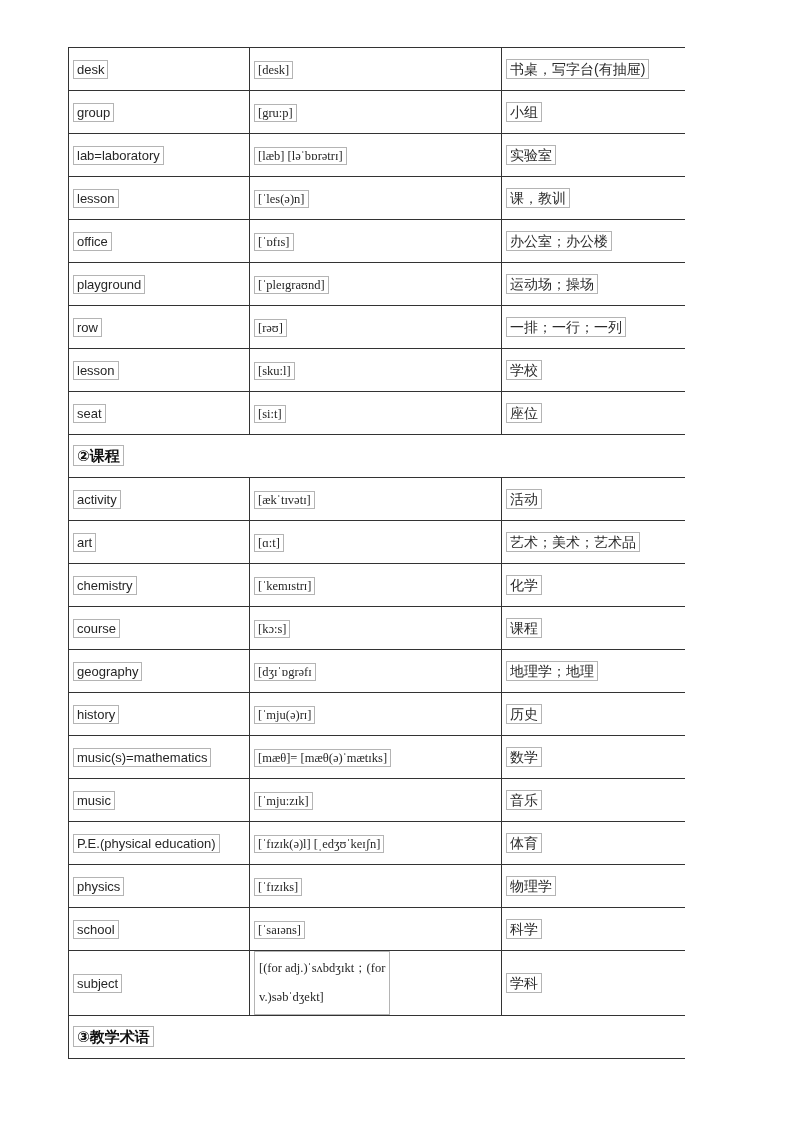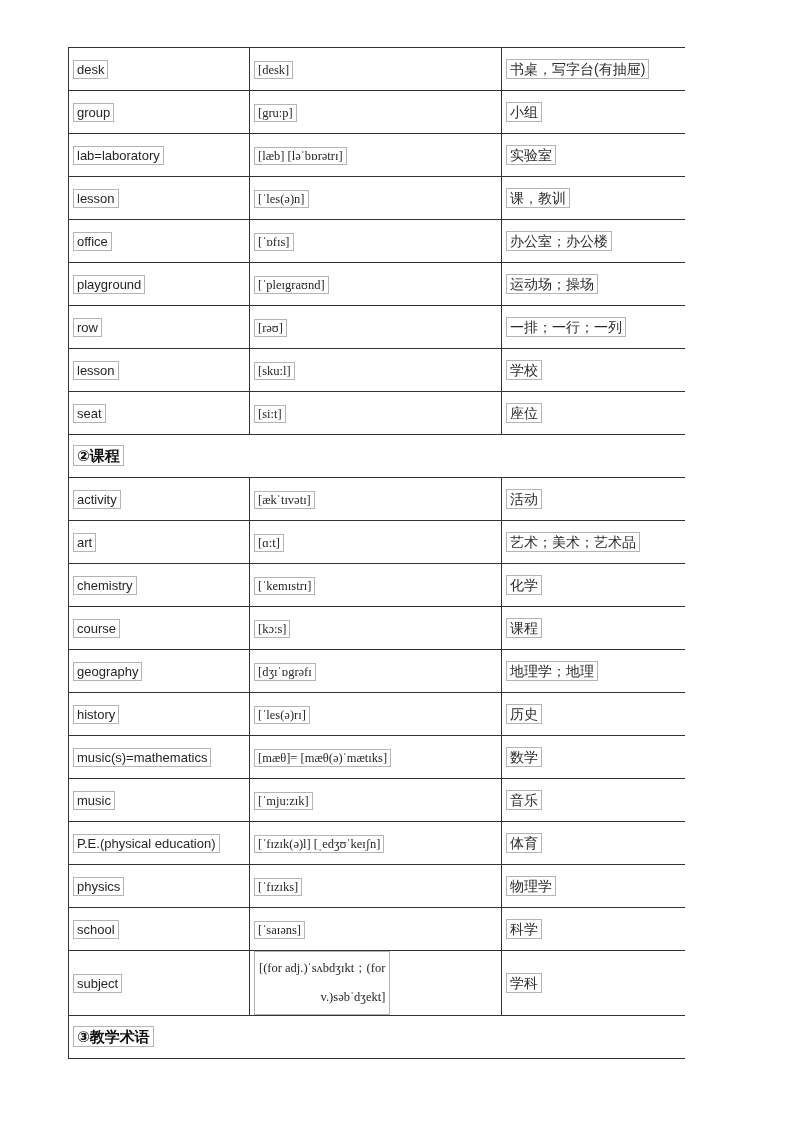--- a/index.html
+++ b/index.html
@@ -55,21 +55,20 @@
     font-weight: bold;
     color: #111111;
   }
   .box.multiline {
     display: inline-block;
     padding: 2px 4px;
   }
   .multiline .line {
     line-height: 29px;
     white-space: nowrap;
-    text-align: right;
   }
 </style>
 </head>
 <body>
 
 <div class="page">
   <table class="vocab">
     <colgroup>
       <col style="width:181px">
       <col style="width:252px">
@@ -144,21 +143,21 @@
           <td><span class="box phonetic-text">[kɔ:s]</span></td>
           <td><span class="box meaning-text">课程</span></td>
         </tr>
         <tr>
           <td><span class="box word-text">geography</span></td>
           <td><span class="box phonetic-text">[dʒɪˈɒgrəfɪ</span></td>
           <td><span class="box meaning-text">地理学；地理</span></td>
         </tr>
         <tr>
           <td><span class="box word-text">history</span></td>
-          <td><span class="box phonetic-text">[ˈles(ə)rɪ]</span></td>
+          <td><span class="box phonetic-text">[ˈmju(ə)rɪ]</span></td>
           <td><span class="box meaning-text">历史</span></td>
         </tr>
         <tr>
           <td><span class="box word-text">music(s)=mathematics</span></td>
           <td><span class="box phonetic-text">[mæθ]= [mæθ(ə)ˈmætɪks]</span></td>
           <td><span class="box meaning-text">数学</span></td>
         </tr>
         <tr>
           <td><span class="box word-text">music</span></td>
           <td><span class="box phonetic-text">[ˈmju:zɪk]</span></td>

